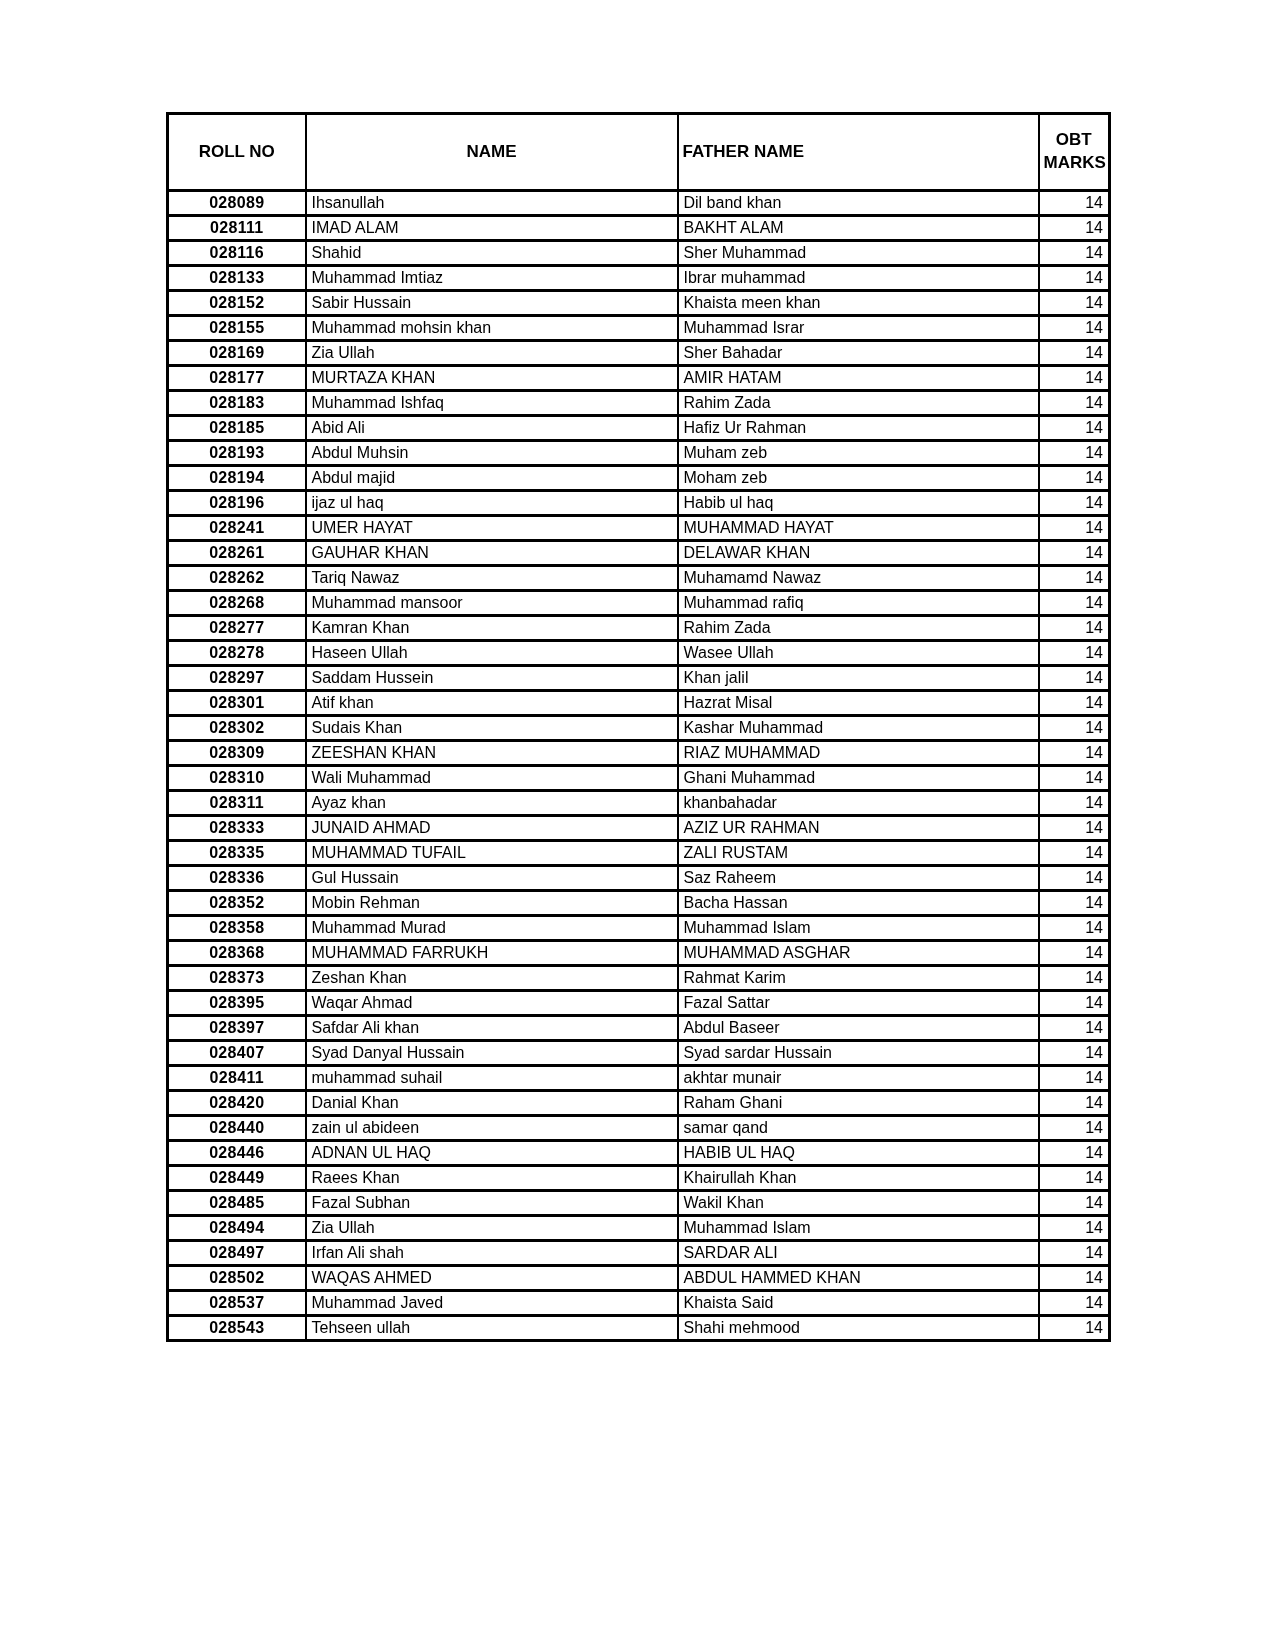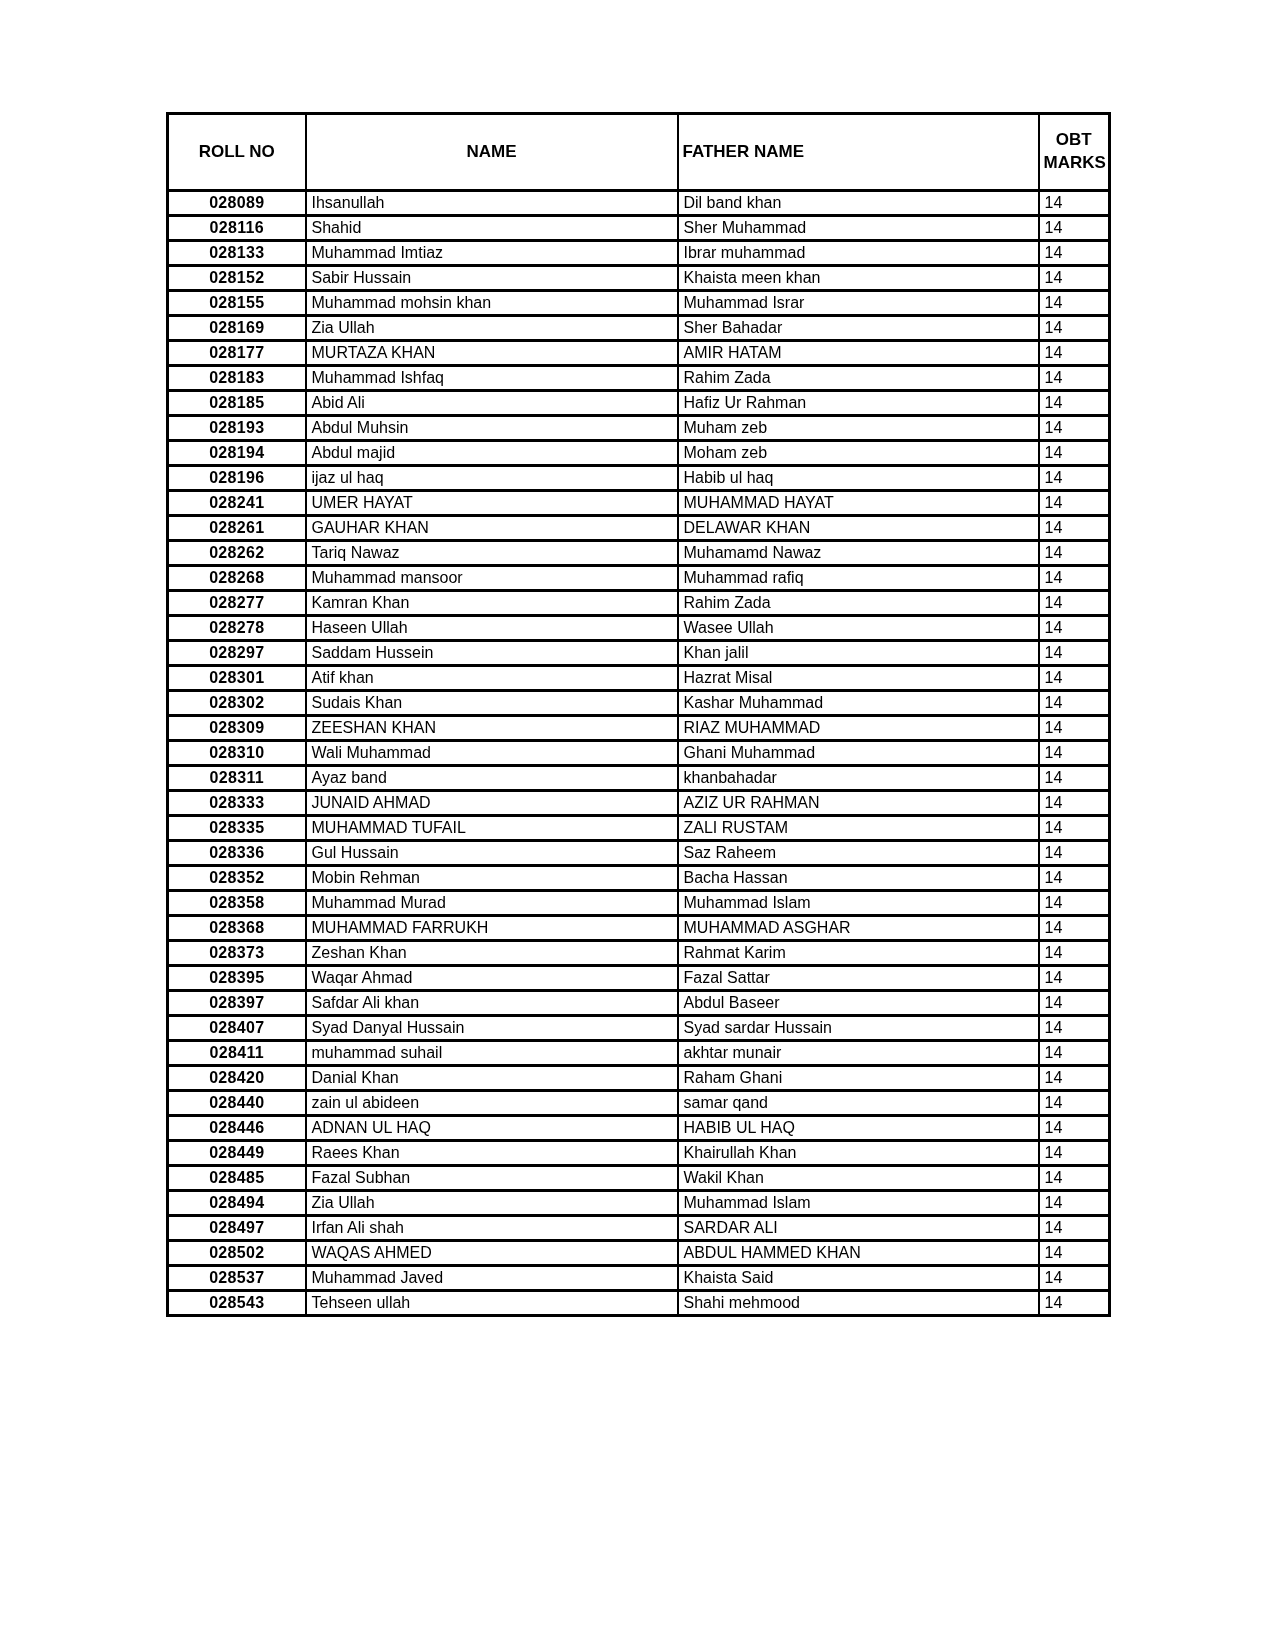--- a/index.html
+++ b/index.html
@@ -54,21 +54,21 @@
     font-size: 16px;
     padding: 0 5px;
     vertical-align: middle;
     white-space: nowrap;
     overflow: hidden;
     background: #fff;
   }
   td.roll-cell  { text-align: center; font-weight: bold; letter-spacing: 0.3px; }
   td.name-cell  { text-align: left; }
   td.father-cell{ text-align: left; }
-  td.marks-cell { text-align: left; }
+  td.marks-cell { text-align: right; }
 
   .footer-left {
     position: absolute;
     left: 420px;
     top: 1654px;
     width: 440px;
     text-align: center;
     font-size: 17px;
     font-weight: bold;
   }
@@ -101,20 +101,26 @@
       </tr>
     </thead>
     <tbody>
         <tr>
           <td class="roll-cell">028089</td>
           <td class="name-cell">Ihsanullah</td>
           <td class="father-cell">Dil band khan</td>
           <td class="marks-cell">14</td>
         </tr>
         <tr>
+          <td class="roll-cell">028111</td>
+          <td class="name-cell">IMAD ALAM</td>
+          <td class="father-cell">BAKHT ALAM</td>
+          <td class="marks-cell">14</td>
+        </tr>
+        <tr>
           <td class="roll-cell">028116</td>
           <td class="name-cell">Shahid</td>
           <td class="father-cell">Sher Muhammad</td>
           <td class="marks-cell">14</td>
         </tr>
         <tr>
           <td class="roll-cell">028133</td>
           <td class="name-cell">Muhammad Imtiaz</td>
           <td class="father-cell">Ibrar muhammad</td>
           <td class="marks-cell">14</td>
@@ -234,21 +240,21 @@
           <td class="marks-cell">14</td>
         </tr>
         <tr>
           <td class="roll-cell">028310</td>
           <td class="name-cell">Wali Muhammad</td>
           <td class="father-cell">Ghani Muhammad</td>
           <td class="marks-cell">14</td>
         </tr>
         <tr>
           <td class="roll-cell">028311</td>
-          <td class="name-cell">Ayaz band</td>
+          <td class="name-cell">Ayaz khan</td>
           <td class="father-cell">khanbahadar</td>
           <td class="marks-cell">14</td>
         </tr>
         <tr>
           <td class="roll-cell">028333</td>
           <td class="name-cell">JUNAID AHMAD</td>
           <td class="father-cell">AZIZ UR RAHMAN</td>
           <td class="marks-cell">14</td>
         </tr>
         <tr>

